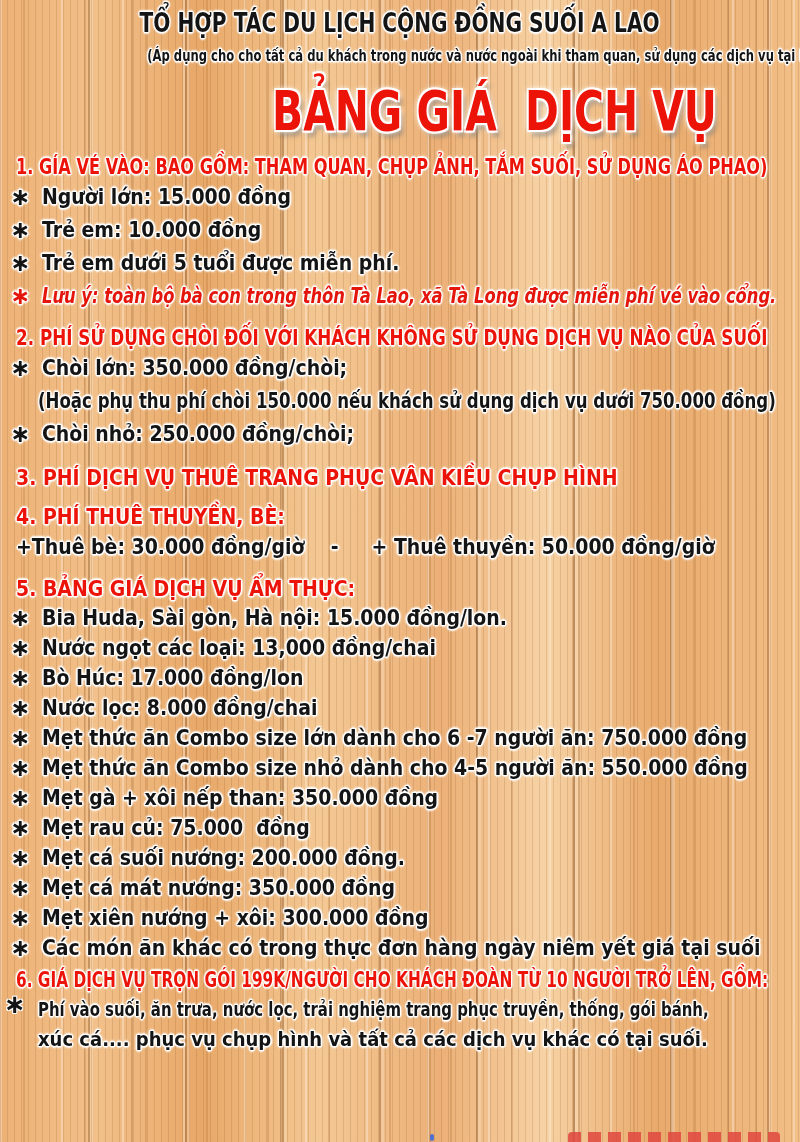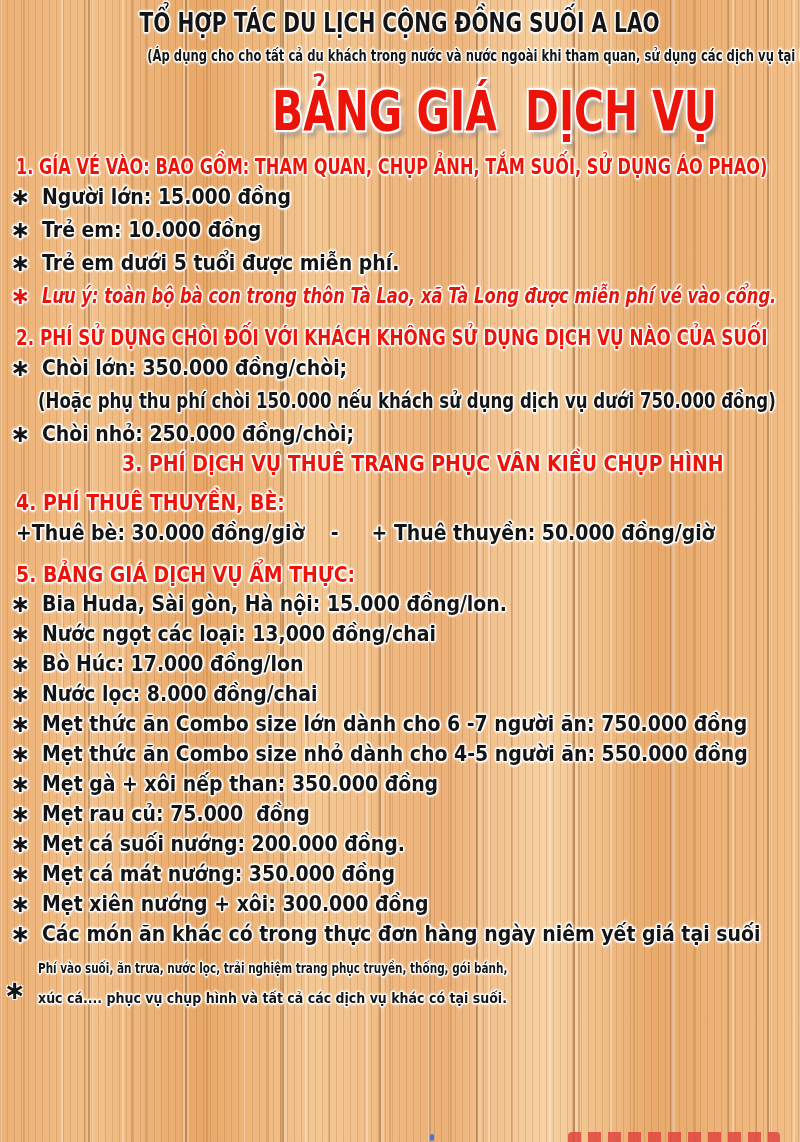--- a/index.html
+++ b/index.html
@@ -32,35 +32,35 @@
     color:#ec1309;
     text-shadow:
       -2px -2px 0 #fff, 2px -2px 0 #fff, -2px 2px 0 #fff, 2px 2px 0 #fff,
       0 0 6px #fff, 0 0 9px #fff,
       5px 6px 5px rgba(110,110,110,.55);
   }
   .fit,.fit-c{display:inline-block;white-space:pre;}
   .fit{transform-origin:0 50%;}
   .fit-c{transform-origin:50% 50%;}
   .section{position:relative;padding:0 10px 0 8px;}
-  .sec1{margin-top:14px;} .sec2{margin-top:12px;} .sec3{margin-top:0;text-align:right;}
+  .sec1{margin-top:14px;} .sec2{margin-top:12px;} .sec3{margin-top:14px;}
   .sec4{margin-top:12px;} .sec5{margin-top:12px;} .sec6{margin-top:4px;}
   .sec-heading{
     font-size:21px;line-height:27px;margin:0;padding-left:8px;
     color:#ec1309;font-weight:700;
   }
   .item{position:relative;line-height:33px;font-size:21px;padding-left:34px;}
   .sec5 .item{line-height:30px;}
   .item .bullet{
     position:absolute;left:2px;top:0;font-size:24px;line-height:inherit;
   }
   .item.note .txt,.item.note .bullet{color:#e4150b;font-style:italic;}
   .item.paren{padding-left:30px;}
   .item.line{padding-left:8px;}
-  .item.body{padding-left:30px;font-size:14px;line-height:30px;}
+  .item.body{padding-left:30px;font-size:20px;line-height:30px;}
   .side-asterisk{
     position:absolute;left:4px;top:22px;font-size:26px;color:#141414;
     text-shadow:-1px -1px 0 #fff,1px -1px 0 #fff,-1px 1px 0 #fff,1px 1px 0 #fff;
   }
   .frag-red{
     position:absolute;left:568px;bottom:-2px;width:212px;height:12px;
     background:repeating-linear-gradient(90deg,#e0473f 0 13px,rgba(0,0,0,0) 13px 20px);
     border-radius:4px 4px 0 0;opacity:.85;
   }
   .frag-blue{
@@ -110,20 +110,21 @@
         <div class="item bullet"><span class="bullet halo">∗</span><span class="txt fit halo" style="transform: scaleX(0.9);">Mẹt thức ăn Combo size nhỏ dành cho 4-5 người ăn: 550.000 đồng</span></div>
         <div class="item bullet"><span class="bullet halo">∗</span><span class="txt fit halo" style="transform: scaleX(0.9);">Mẹt gà + xôi nếp than: 350.000 đồng</span></div>
         <div class="item bullet"><span class="bullet halo">∗</span><span class="txt fit halo" style="transform: scaleX(0.9);">Mẹt rau củ: 75.000  đồng</span></div>
         <div class="item bullet"><span class="bullet halo">∗</span><span class="txt fit halo" style="transform: scaleX(0.9);">Mẹt cá suối nướng: 200.000 đồng.</span></div>
         <div class="item bullet"><span class="bullet halo">∗</span><span class="txt fit halo" style="transform: scaleX(0.9);">Mẹt cá mát nướng: 350.000 đồng</span></div>
         <div class="item bullet"><span class="bullet halo">∗</span><span class="txt fit halo" style="transform: scaleX(0.9);">Mẹt xiên nướng + xôi: 300.000 đồng</span></div>
         <div class="item bullet"><span class="bullet halo">∗</span><span class="txt fit halo" style="transform: scaleX(0.9);">Các món ăn khác có trong thực đơn hàng ngày niêm yết giá tại suối</span></div>
       </section>
       <section class="section sec6">
         <span class="side-asterisk">∗</span>
+        <h2 class="sec-heading"><span class="fit halo" style="transform: scaleX(0.731);">6. GIÁ DỊCH VỤ TRỌN GÓI 199K/NGƯỜI CHO KHÁCH ĐOÀN TỪ 10 NGƯỜI TRỞ LÊN, GỒM:</span></h2>
         <div class="item body"><span class="txt fit halo" style="transform: scaleX(0.746);">Phí vào suối, ăn trưa, nước lọc, trải nghiệm trang phục truyền, thống, gói bánh,</span></div>
         <div class="item body"><span class="txt fit halo" style="transform: scaleX(0.9);">xúc cá.... phục vụ chụp hình và tất cả các dịch vụ khác có tại suối.</span></div>
       </section>
     </div>
 
   <div class="frag-red"></div>
   <div class="frag-blue"></div>
 </div>
 
 </body></html>

